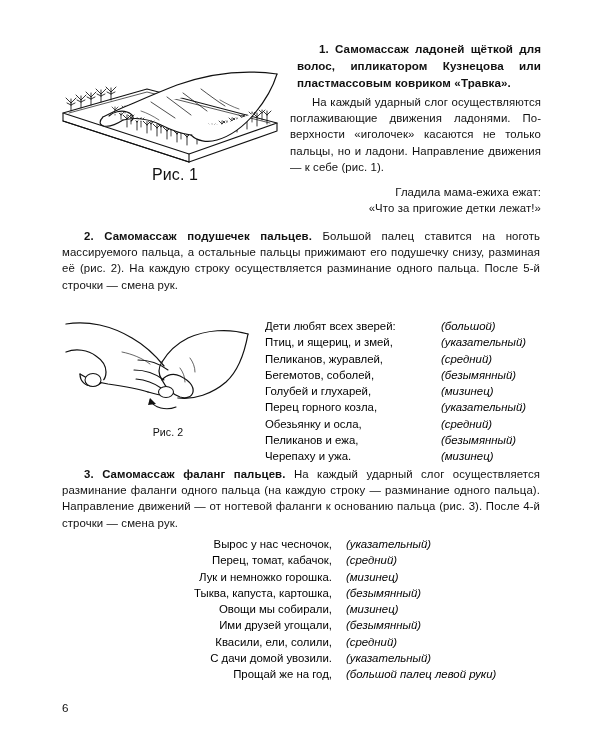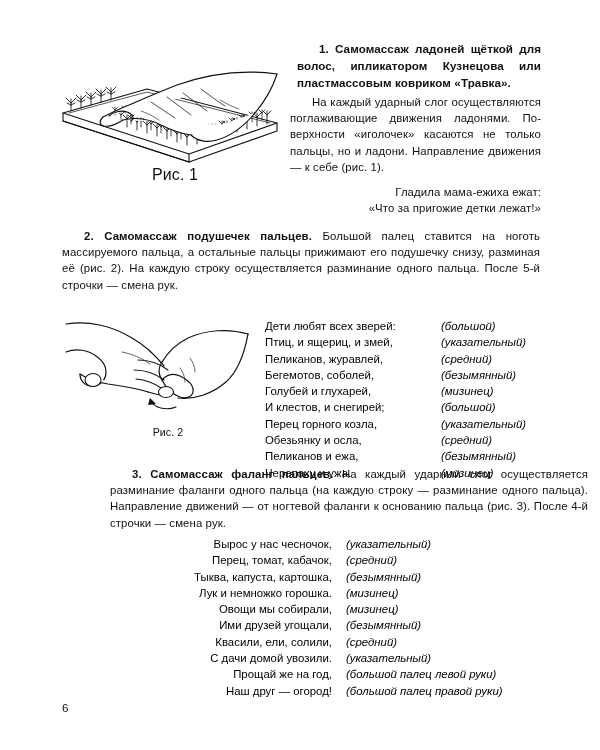--- a/index.html
+++ b/index.html
@@ -93,21 +93,21 @@
   .poem td.hint { font-style: italic; }
 
   #poem2 { left: 265px; top: 318px; }
   #poem2 td.line { min-width: 162px; }
 
   #poem3 { left: 180px; top: 536px; }
   #poem3 td.line { min-width: 152px; text-align: right; }
 
   
   #sec3-body {
-    left: 62px; top: 466px; width: 478px; margin-left: 48px;
+    left: 62px; top: 466px; width: 478px;
   }
 
   
   #pageno {
     left: 62px; top: 700px;
     font-size: 11.6px;
   }
 </style>
 </head>
 <body>
@@ -283,24 +283,20 @@
         </tr>
         <tr>
           <td class="line">Бегемотов, соболей,</td>
           <td class="hint">(безымянный)</td>
         </tr>
         <tr>
           <td class="line">Голубей и глухарей,</td>
           <td class="hint">(мизинец)</td>
         </tr>
         <tr>
-          <td class="line">И клестов, и снегирей;</td>
-          <td class="hint">(большой)</td>
-        </tr>
-        <tr>
           <td class="line">Перец горного козла,</td>
           <td class="hint">(указательный)</td>
         </tr>
         <tr>
           <td class="line">Обезьянку и осла,</td>
           <td class="hint">(средний)</td>
         </tr>
         <tr>
           <td class="line">Пеликанов и ежа,</td>
           <td class="hint">(безымянный)</td>
@@ -320,49 +316,45 @@
     <tbody>
         <tr>
           <td class="line">Вырос у нас чесночок,</td>
           <td class="hint">(указательный)</td>
         </tr>
         <tr>
           <td class="line">Перец, томат, кабачок,</td>
           <td class="hint">(средний)</td>
         </tr>
         <tr>
+          <td class="line">Лук и немножко горошка.</td>
+          <td class="hint">(мизинец)</td>
+        </tr>
+        <tr>
           <td class="line">Тыква, капуста, картошка,</td>
           <td class="hint">(безымянный)</td>
         </tr>
         <tr>
-          <td class="line">Лук и немножко горошка.</td>
-          <td class="hint">(мизинец)</td>
-        </tr>
-        <tr>
           <td class="line">Овощи мы собирали,</td>
           <td class="hint">(мизинец)</td>
         </tr>
         <tr>
           <td class="line">Ими друзей угощали,</td>
           <td class="hint">(безымянный)</td>
         </tr>
         <tr>
           <td class="line">Квасили, ели, солили,</td>
           <td class="hint">(средний)</td>
         </tr>
         <tr>
           <td class="line">С дачи домой увозили.</td>
           <td class="hint">(указательный)</td>
         </tr>
         <tr>
           <td class="line">Прощай же на год,</td>
           <td class="hint">(большой палец левой руки)</td>
         </tr>
-        <tr>
-          <td class="line">Наш друг — огород!</td>
-          <td class="hint">(большой палец правой руки)</td>
-        </tr>
       </tbody>
   </table>
 
   <div class="txt" id="pageno">6</div>
 
 </div>
 
 </body></html>

